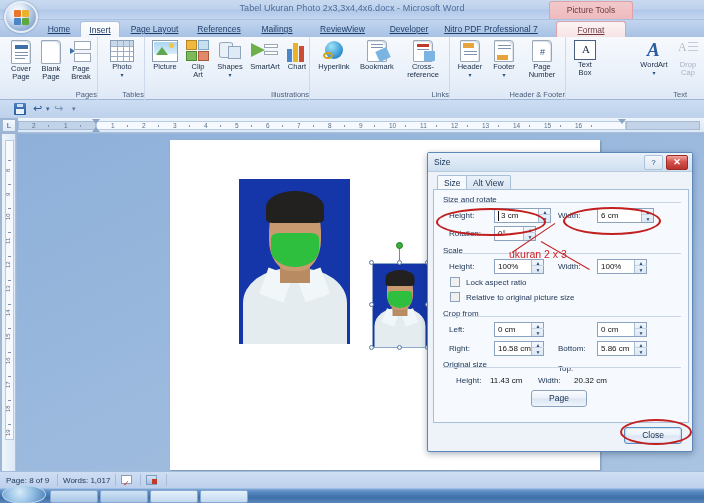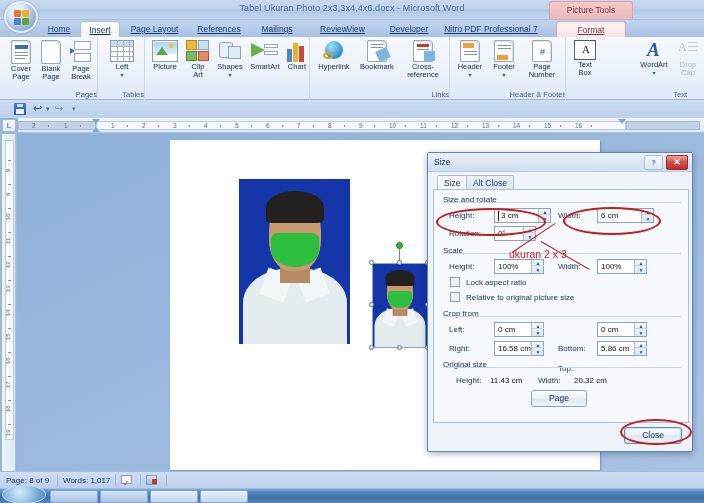--- a/index.html
+++ b/index.html
@@ -385,21 +385,21 @@
       <div class="ritem" style="left:5px;width:36px;">
         <span class="ic ic-grid ico" style="width:24px;height:22px;">
           <span class="hdr"></span>
           <span class="row" style="top:5px;"></span>
             <span class="row" style="top:10px;"></span>
           <span class="row" style="top:15px;"></span>
           <span class="col" style="left:6px;"></span>
             <span class="col" style="left:12px;"></span>
           <span class="col" style="left:18px;"></span>
         </span>
-        <span class="lbl">Left</span>
+        <span class="lbl">Photo</span>
         <span style="display:block;font-size:6px;color:#2d4f7c;">▾</span>
       </div>
       <div class="rgroup-label">Tables</div>
     </div>
 
     <div class="rgroup" style="left:146px;width:164px;">
       <div class="ritem" style="left:2px;width:34px;">
         <span class="ic ico" style="display:block;width:26px;height:22px;background:#fff;border:1px solid #8d9db1;">
           <span style="position:absolute;left:1px;top:1px;width:23px;height:12px;background:linear-gradient(to bottom,#a9d6f2,#d9ecfa);"></span>
           <span style="position:absolute;left:3px;top:6px;width:0;height:0;border-left:6px solid transparent;border-right:6px solid transparent;border-bottom:8px solid #5ea84e;"></span>
@@ -433,20 +433,21 @@
         <span class="lbl">SmartArt</span>
       </div>
       <div class="ritem" style="left:138px;width:26px;">
         <span class="ic ico" style="display:block;width:22px;height:22px;">
           <span style="position:absolute;left:1px;bottom:0;width:5px;height:13px;background:#4a86c8;"></span>
           <span style="position:absolute;left:7px;bottom:0;width:5px;height:19px;background:#e8b32b;"></span>
           <span style="position:absolute;left:13px;bottom:0;width:5px;height:16px;background:#cc4b33;"></span>
         </span>
         <span class="lbl">Chart</span>
       </div>
+      <div class="rgroup-label">Illustrations</div>
     </div>
 
     <div class="rgroup" style="left:311px;width:139px;">
       <div class="ritem" style="left:2px;width:42px;">
         <span class="ic ico" style="display:block;width:24px;height:22px;">
           <span style="position:absolute;left:3px;top:1px;width:18px;height:18px;border-radius:50%;background:radial-gradient(circle at 35% 30%,#9fe3f7,#2f8fd0 70%,#1b6aa8);"></span>
           <span style="position:absolute;left:1px;top:12px;width:10px;height:7px;border:2px solid #d4a017;border-radius:50%;"></span>
         </span>
         <span class="lbl">Hyperlink</span>
       </div>
@@ -649,21 +650,21 @@
 
   <div class="dialog">
     <div class="dlg-title">
       <span class="t">Size</span>
     </div>
     <div class="dlg-help">?</div>
     <div class="dlg-close">✕</div>
 
     <div class="dlg-body">
       <div class="dtab active" style="left:4px;">Size</div>
-      <div class="dtab" style="left:33px;">Alt Close</div>
+      <div class="dtab" style="left:33px;">Alt View</div>
 
       <div class="tabpanel">
 
         <div class="grp-label" style="left:9px;top:5px;">Size and rotate</div>
         <div class="grp-line" style="left:9px;top:12px;width:238px;"></div>
 
         <div class="fld-label" style="left:15px;top:21px;">Height:</div>
         <div class="spin" style="left:60px;top:18px;width:57px;">
           <span class="caret"></span>
           <span class="val" style="left:6px;">3 cm</span>

